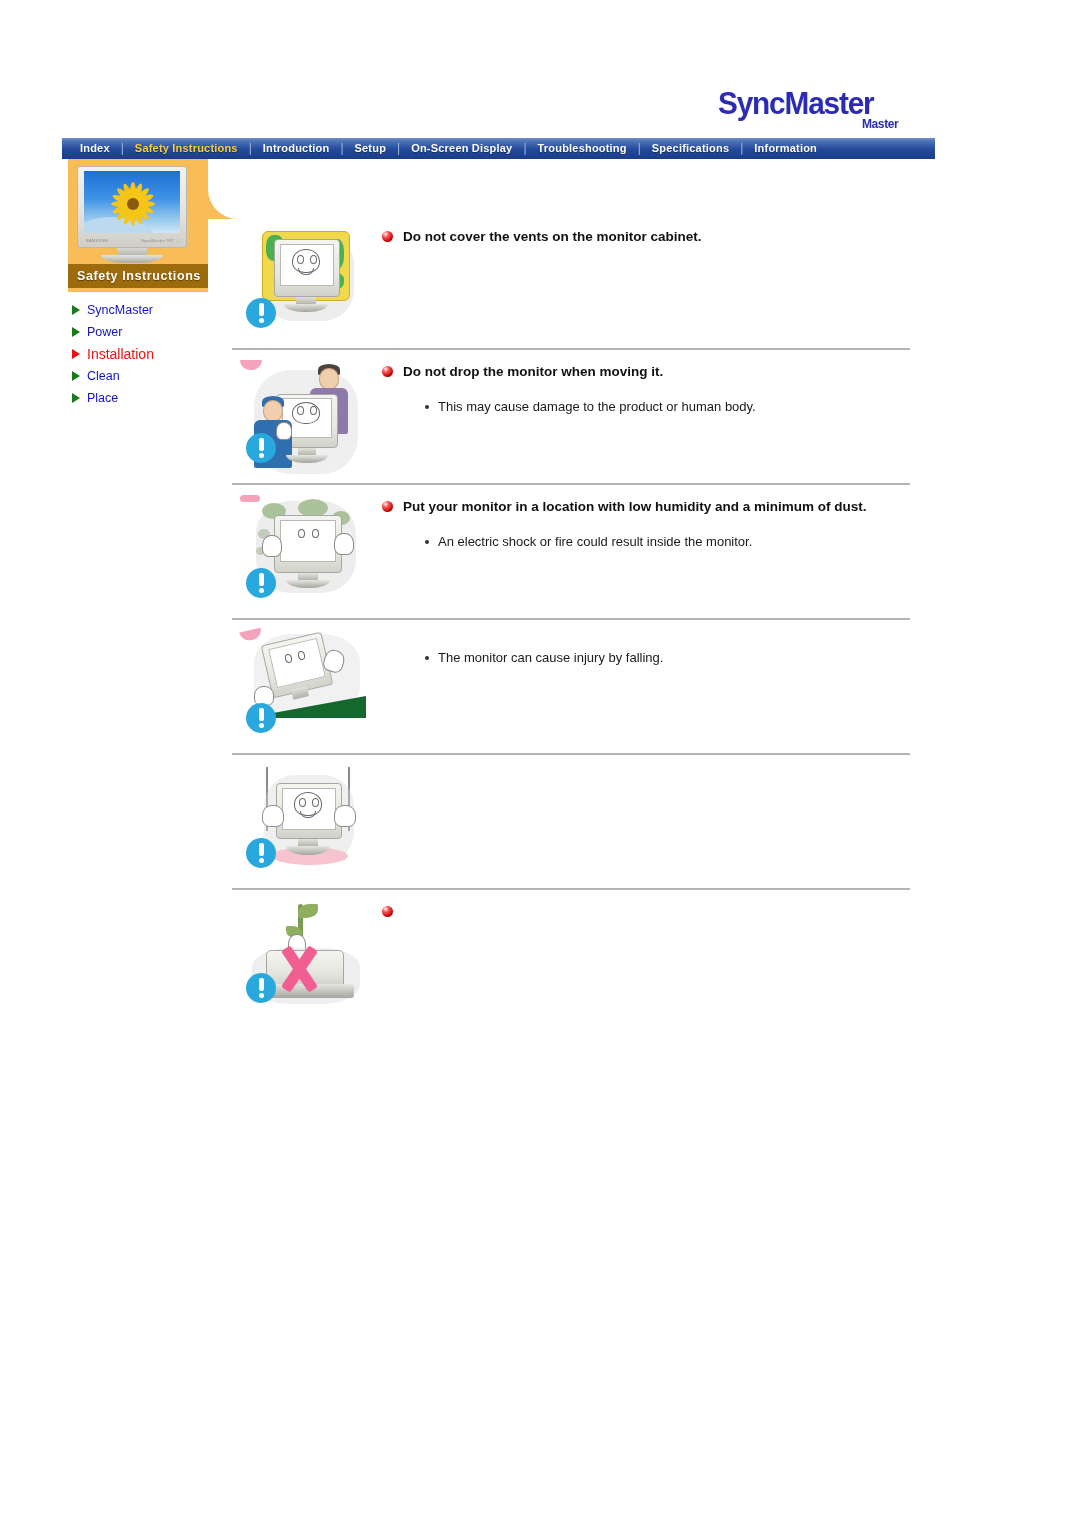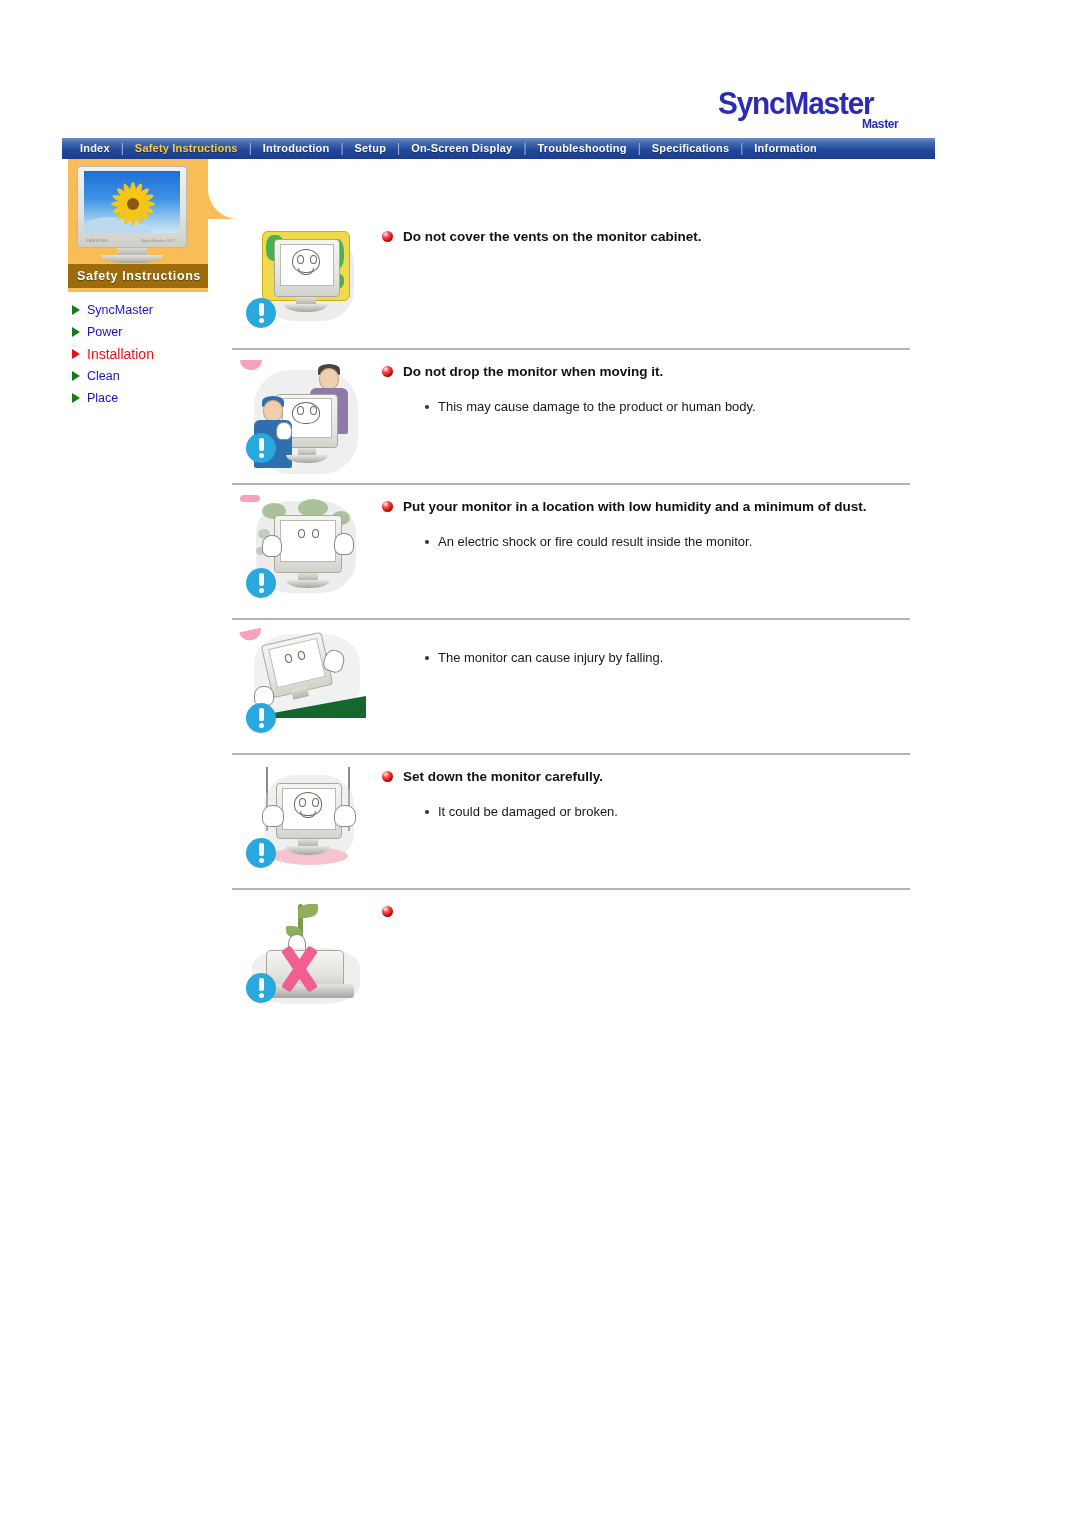--- a/index.html
+++ b/index.html
@@ -637,30 +637,20 @@
         <div class="face-head" style="left: 54px; top: 27px; width: 28px; height: 24px;"></div>
         <div class="face-eye" style="left: 59px; top: 33px;"></div>
         <div class="face-eye" style="left: 72px; top: 33px;"></div>
         <div class="face-mouth" style="left: 60px; top: 46px;"></div>
         <div class="hand" style="left: 22px; top: 40px; width: 22px; height: 22px;"></div>
         <div class="hand" style="left: 94px; top: 40px; width: 22px; height: 22px;"></div>
         <div class="mon-stand" style="left: 58px; top: 74px; width: 20px; height: 8px;"></div>
         <div class="mon-base" style="left: 46px; top: 81px; width: 44px; height: 9px;"></div>
         <div class="excl"></div>
       </div>
-      <div class="body-text">
-        <div class="head-row">
-          <div class="ball"></div>
-          <div class="head-text">Set down the monitor carefully.</div>
-        </div>
-        <div class="bullet-row">
-          <div class="sq"></div>
-          <div class="bullet-text">It could be damaged or broken.</div>
-        </div>
-      </div>
     </div>
     <div class="section">
       <div class="illus">
         <div class="plant-stem" style="left: 58px; top: 4px; width: 5px; height: 48px;"></div>
         <div class="plant-leaf" style="left: 58px; top: 4px; width: 20px; height: 14px;"></div>
         <div class="plant-leaf" style="left: 46px; top: 26px; width: 16px; height: 12px; transform: scaleX(-1);"></div>
         <div class="hand" style="left: 48px; top: 34px; width: 18px; height: 22px;"></div>
         <div class="shadow-blob" style="left: 12px; top: 48px; width: 108px; height: 56px; opacity: 0.4;"></div>
         <div class="mon-body" style="left: 26px; top: 50px; width: 78px; height: 36px; border-radius: 5px 5px 2px 2px;"></div>
         <div class="mon-base" style="left: 16px; top: 84px; width: 98px; height: 14px; border-radius: 3px;"></div>

